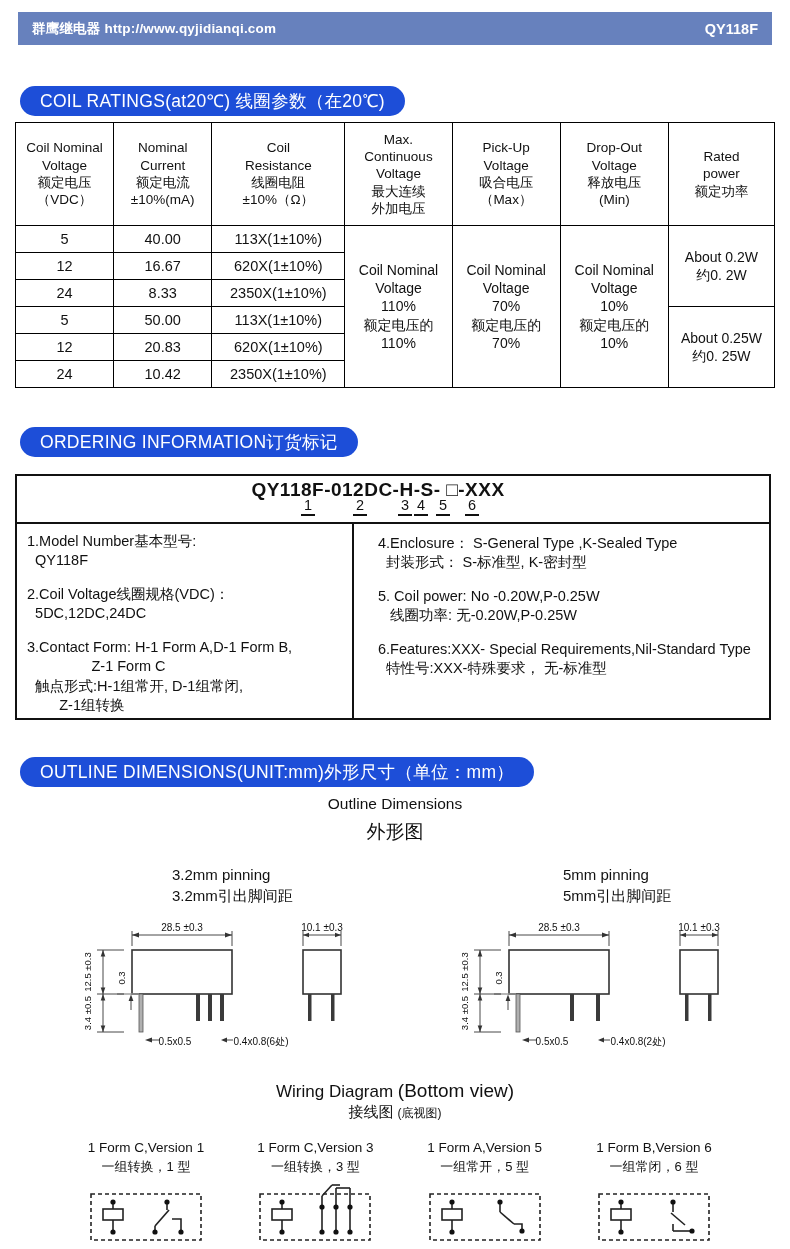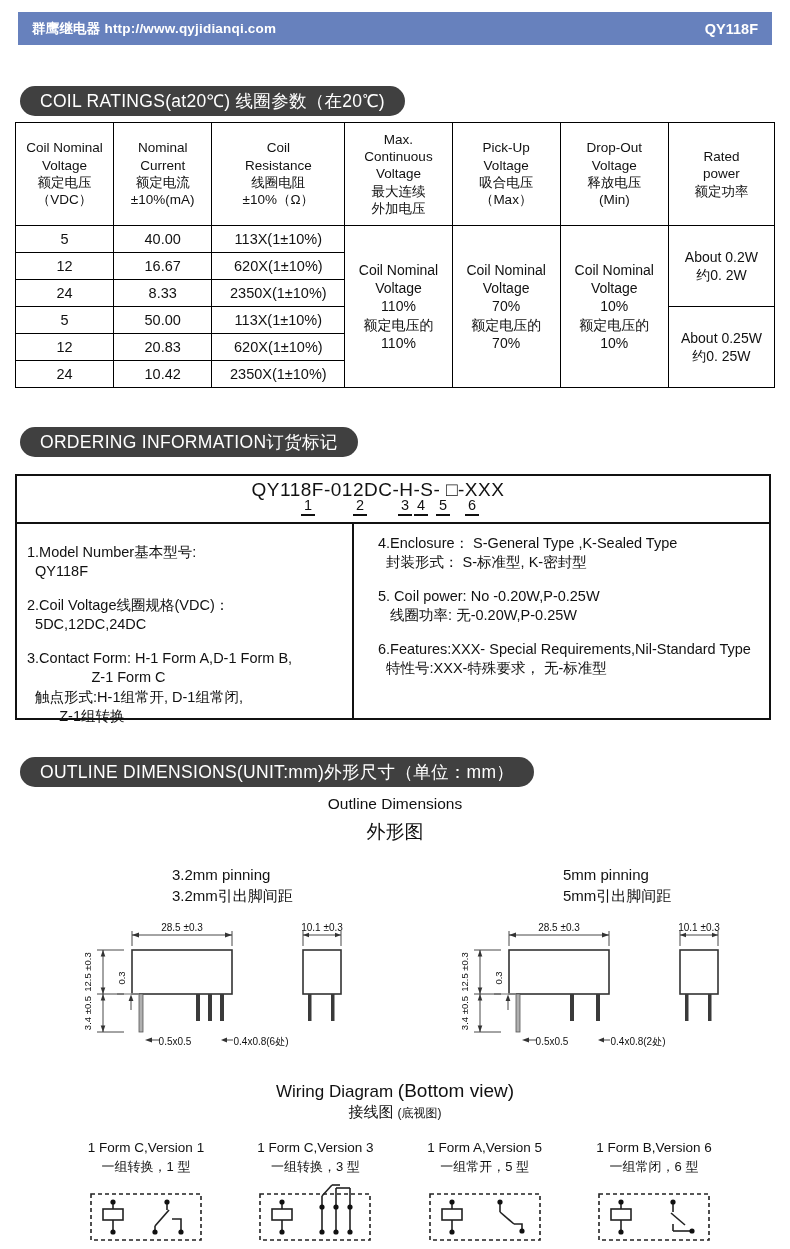--- a/index.html
+++ b/index.html
@@ -4,41 +4,41 @@
 <style>
   html,body{margin:0;padding:0;background:#fff;}
   .page{position:relative;width:790px;height:1249px;background:#fff;overflow:hidden;
         font-family:"Liberation Sans",sans-serif;color:#111;border-radius:8px;}
   
   .topbar{position:absolute;left:18px;top:12px;width:754px;height:33px;background:#6781BD;
           display:flex;align-items:center;justify-content:space-between;padding:0 14px;box-sizing:border-box;}
   .topbar .brand{color:#fff;font-weight:bold;font-size:13.5px;letter-spacing:0.2px;}
   .topbar .model{color:#fff;font-weight:bold;font-size:14.5px;}
   
-  .pill{position:absolute;background:#404040;color:#fff;border-radius:15px;height:30px;line-height:30px;
+  .pill{position:absolute;background:#1d4ed8;color:#fff;border-radius:15px;height:30px;line-height:30px;
         padding:0 20px;font-size:17.5px;letter-spacing:0.3px;white-space:nowrap;}
   .pill-coil{left:20px;top:86px;}
   .pill-ordering{left:20px;top:427px;}
   .pill-outline{left:20px;top:757px;}
   
   table.coil{position:absolute;left:15px;top:122px;width:760px;border-collapse:collapse;table-layout:fixed;}
   table.coil th,table.coil td{border:1.5px solid #000;text-align:center;vertical-align:middle;
         white-space:pre-line;padding:0 2px;}
   table.coil th{font-weight:normal;font-size:13.5px;line-height:1.28;height:102px;}
   table.coil td{font-size:14.5px;line-height:1.25;height:26px;}
   table.coil td.merged{font-size:14px;line-height:1.3;}
   
   .order-box{position:absolute;left:15px;top:474px;width:756px;height:246px;border:2px solid #111;box-sizing:border-box;}
   .order-code-area{position:relative;height:46px;border-bottom:2px solid #111;}
   .order-code{position:absolute;left:0;top:3px;width:100%;text-align:center;font-size:19px;
-        letter-spacing:0.5px;padding-right:30px;box-sizing:border-box;}
+        letter-spacing:0.5px;padding-right:30px;box-sizing:border-box;font-weight:bold;}
   .order-digit{position:absolute;top:22px;width:14px;text-align:center;font-size:14.5px;line-height:1.1;
         border-bottom:2px solid #111;}
   .order-cols{display:flex;height:196px;}
-  .order-col-left{width:337px;border-right:2px solid #111;padding:19px 4px 0 10px;box-sizing:border-box;}
+  .order-col-left{width:337px;border-right:2px solid #111;padding:8px 4px 0 10px;box-sizing:border-box;}
   .order-col-right{flex:1;padding:10px 2px 0 24px;box-sizing:border-box;}
   .order-item{white-space:pre-wrap;font-size:14.5px;line-height:1.34;margin-bottom:14px;}
   
   .center-line{position:absolute;left:0;width:790px;text-align:center;}
   .outline-heading-en{top:795px;font-size:15.5px;}
   .outline-heading-cn{top:819px;font-size:19px;}
   .drawing-title{position:absolute;font-size:15px;line-height:1.4;}
   .drawing-title.left{left:172px;top:864px;}
   .drawing-title.right{left:563px;top:864px;}
   .drawing-svg{position:absolute;}

